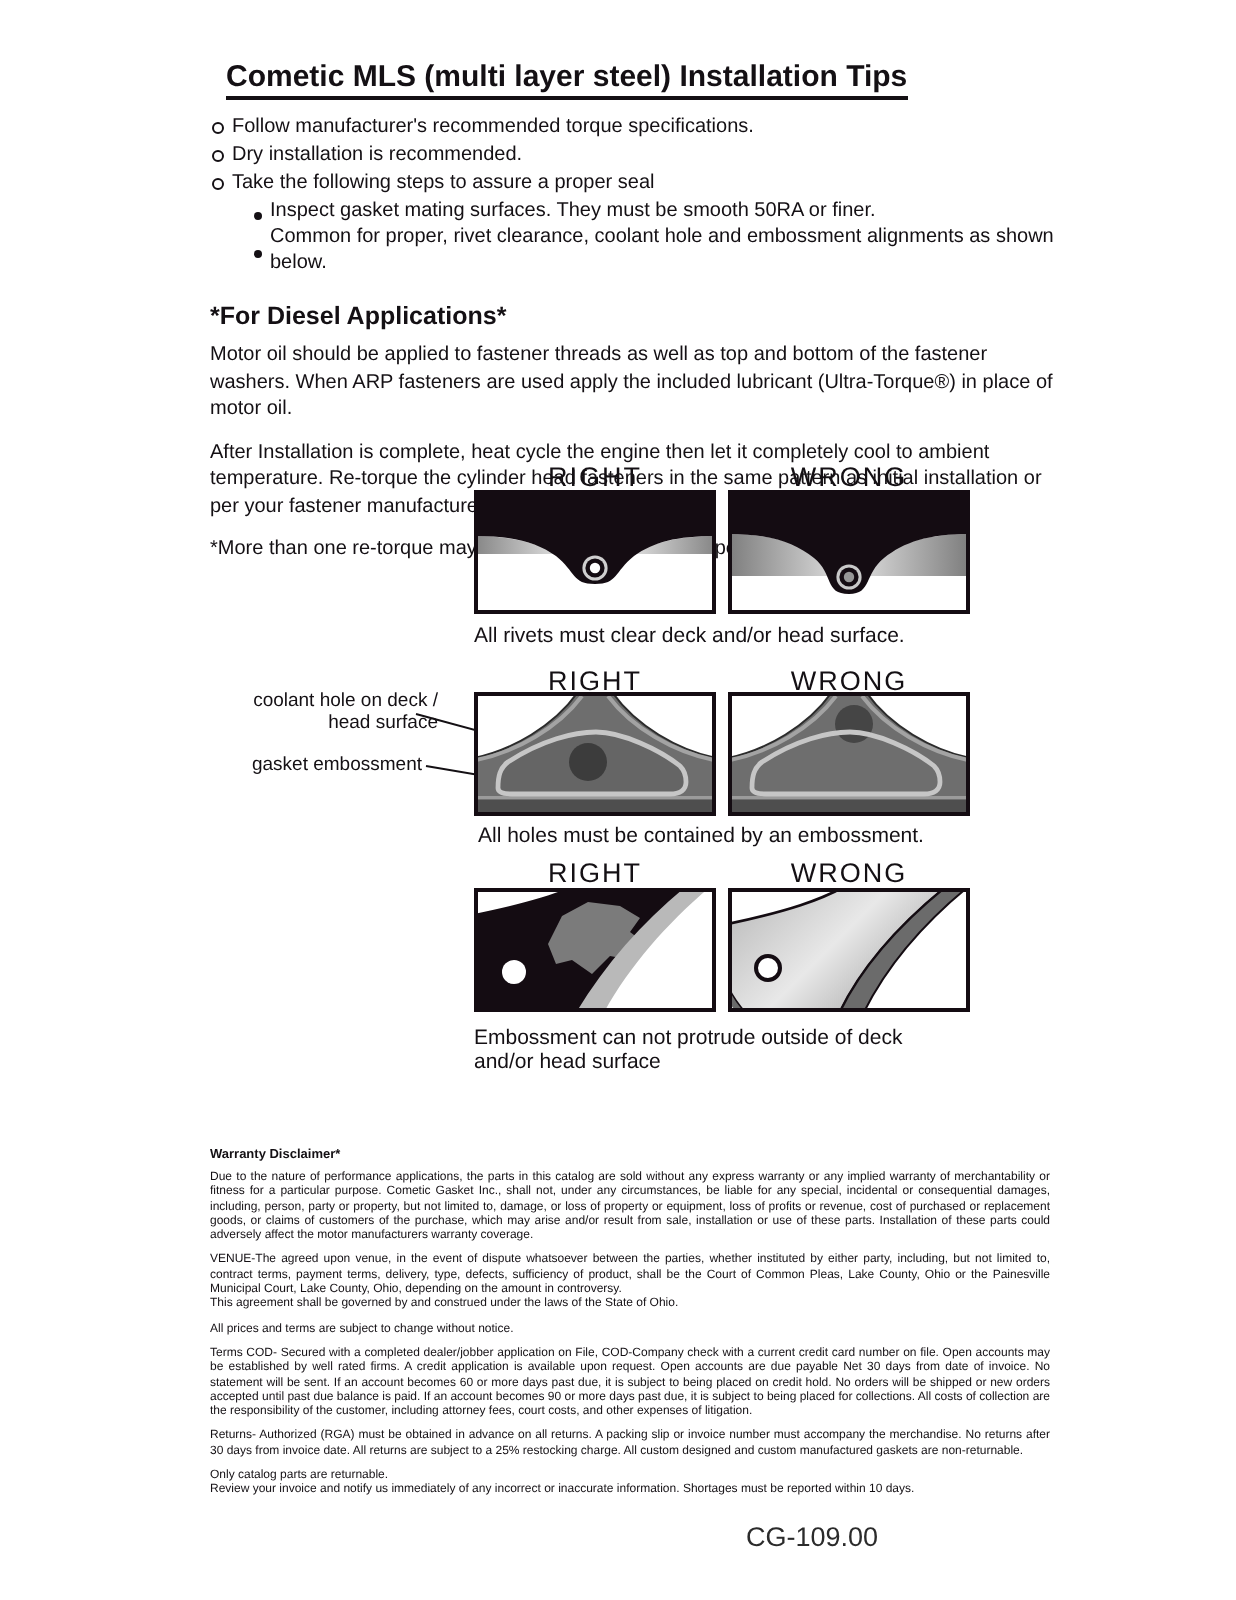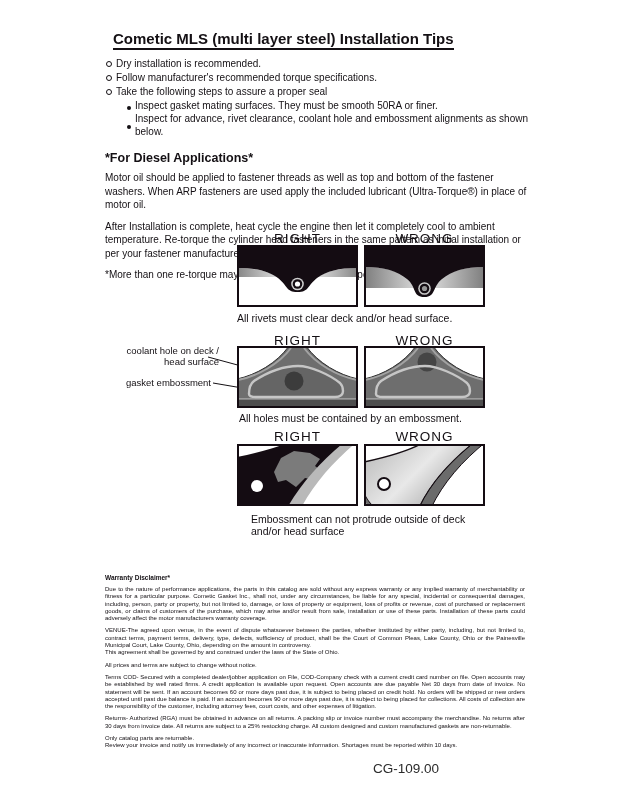--- a/index.html
+++ b/index.html
@@ -51,37 +51,37 @@
 
 <div class="page">
 
   <div class="main-text">
     <h1 class="doc-title">
       <span>Cometic MLS (multi layer steel) Installation Tips</span>
     </h1>
 
     <div class="bullet-row">
       <span class="bullet-dot"></span>
-      <span>Dry installation is recommended.</span>
+      <span>Follow manufacturer's recommended torque specifications.</span>
     </div>
     <div class="bullet-row">
       <span class="bullet-dot"></span>
-      <span>Follow manufacturer's recommended torque specifications.</span>
+      <span>Dry installation is recommended.</span>
     </div>
     <div class="bullet-row">
       <span class="bullet-dot"></span>
       <span>Take the following steps to assure a proper seal</span>
     </div>
     <div class="sub-bullet-row">
       <span class="sub-bullet-dot"></span>
       <span>Inspect gasket mating surfaces.  They must be smooth 50RA or finer.</span>
     </div>
     <div class="sub-bullet-row">
       <span class="sub-bullet-dot"></span>
-      <span>Inspect for advance, rivet clearance, coolant hole and embossment alignments as shown below.</span>
+      <span>Common for proper, rivet clearance, coolant hole and embossment alignments as shown below.</span>
     </div>
 
     <h2 class="diesel-heading">*For Diesel Applications*</h2>
     <p class="body-para">Motor oil should be applied to fastener threads as well as top and bottom of the fastener washers. When ARP fasteners are used apply the included lubricant (Ultra-Torque®) in place of motor oil.</p>
     <p class="body-para">After Installation is complete, heat cycle the engine then let it completely cool to ambient temperature. Re-torque the cylinder head fasteners in the same pattern as initial installation or per your fastener manufacturer's recommendations.</p>
     <p class="body-para">*More than one re-torque may be required to achieve proper fastener stretch*</p>
   </div>
 
   <div class="dg-label" style="left:237px;top:231px;">RIGHT</div>
   <div class="dg-label" style="left:364px;top:231px;">WRONG</div>
@@ -191,21 +191,21 @@
         </linearGradient>
     </defs>
     <rect width="121" height="62" fill="#fff"></rect>
     <path d="M0,18 C28,12 48,6 62,-3 L112,-3 C88,16 67,38 55,64 L10,64 C5,59 2,54 0,50 Z" fill="url(#g6)" stroke="#140c12" stroke-width="1.4"></path>
     <path d="M55,64 C67,38 88,16 112,-3 L123,-3 C98,17 79,39 67,64 Z" fill="#6b6b6b" stroke="#140c12" stroke-width="1"></path>
     <path d="M10,64 C5,59 2,54 0,50 L0,56 C1.5,59 4,62 6.5,64 Z" fill="#6b6b6b"></path>
     <circle cx="20" cy="40" r="6" fill="#ffffff" stroke="#140c12" stroke-width="2"></circle>
     <rect x="1" y="1" width="119" height="60" fill="none" stroke="#140c12" stroke-width="2"></rect>
   </svg>
 
-  <div class="dg-caption" style="left:237px;top:513px;width:240px;margin-left:14px;">Embossment can not protrude outside of deck and/or head surface</div>
+  <div class="dg-caption" style="left:237px;top:513px;width:240px;">Embossment can not protrude outside of deck and/or head surface</div>
 
   <div class="disclaimer">
     <div class="disc-head">Warranty Disclaimer*</div>
     <p class="disc-para">Due to the nature of performance applications, the parts in this catalog are sold without any express warranty or any implied warranty of merchantability or fitness for a particular purpose.  Cometic Gasket Inc., shall not, under any circumstances, be liable for any special, incidental or consequential damages, including, person, party or property, but not limited to, damage, or loss of property or equipment, loss of profits or revenue, cost of purchased or replacement goods, or claims of customers of the purchase, which may arise and/or result from sale, installation or use of these parts.  Installation of these parts could adversely affect the motor manufacturers warranty coverage.</p>
     <p class="disc-para">VENUE-The agreed upon venue, in the event of dispute whatsoever between the parties, whether instituted by either party, including, but not limited to, contract terms, payment terms, delivery, type, defects, sufficiency of product, shall be the Court of Common Pleas, Lake County, Ohio or the Painesville Municipal Court, Lake County, Ohio, depending on the amount in controversy.
 This agreement shall be governed by and construed under the laws of the State of Ohio.</p>
     <p class="disc-para">All prices and terms are subject to change without notice.</p>
     <p class="disc-para">Terms COD- Secured with a completed dealer/jobber application on File, COD-Company check with a current credit card number on file.  Open accounts may be established by well rated firms.  A credit application is available upon request.  Open accounts are due payable Net 30 days from date of invoice.  No statement will be sent.  If an account becomes 60 or more days past due, it is subject to being placed on credit hold.  No orders will be shipped or new orders accepted until past due balance is paid.  If an account becomes 90 or more days past due, it is subject to being placed for collections.  All costs of collection are the responsibility of the customer, including attorney fees, court costs, and other expenses of litigation.</p>
     <p class="disc-para">Returns- Authorized (RGA) must be obtained in advance on all returns.  A packing slip or invoice number must accompany the merchandise.  No returns after 30 days from invoice date.  All returns are subject to a 25% restocking charge.  All custom designed and custom manufactured gaskets are non-returnable.</p>
     <p class="disc-para">Only catalog parts are returnable.

